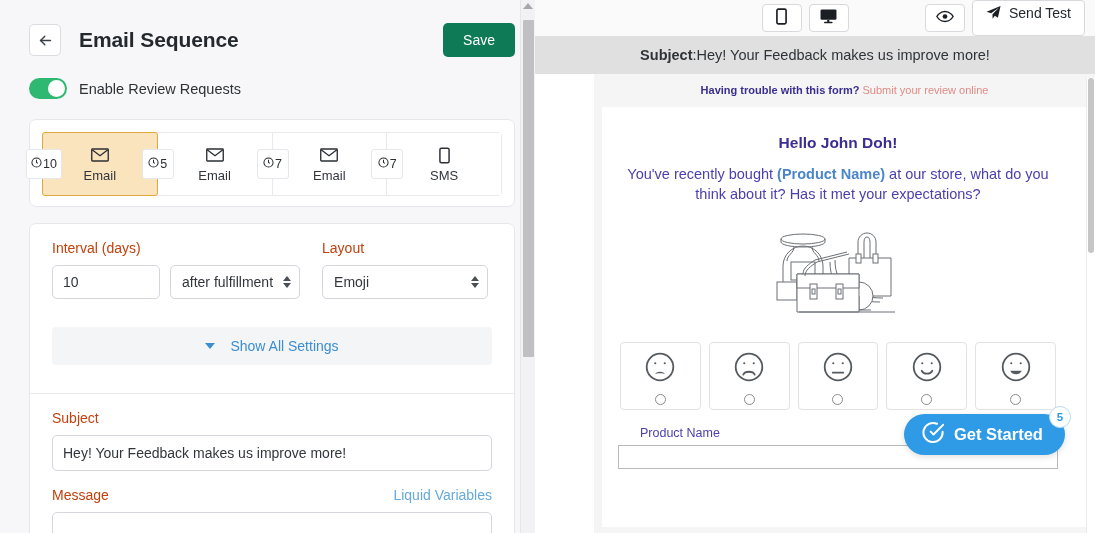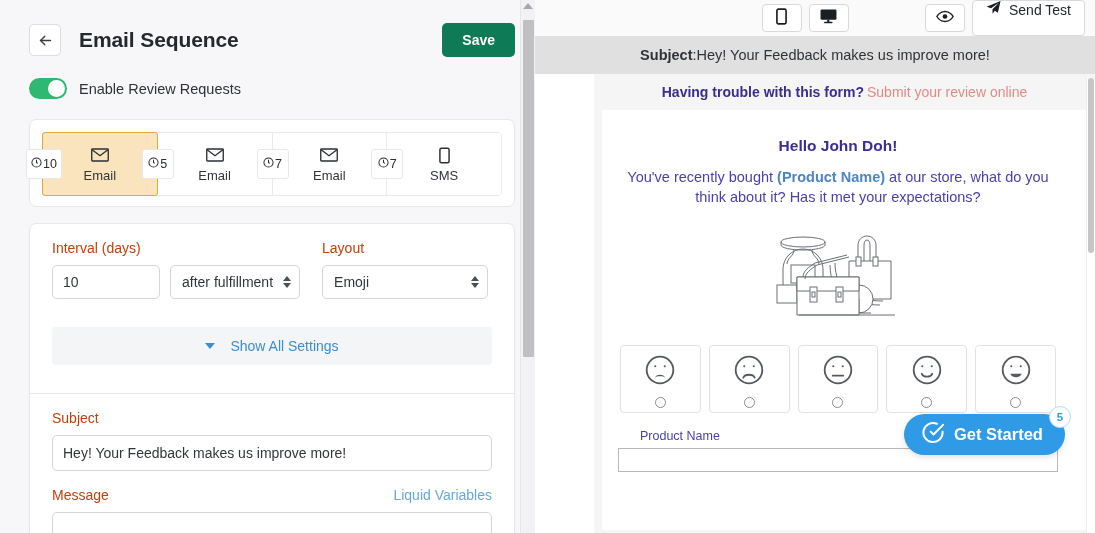--- a/index.html
+++ b/index.html
@@ -49,21 +49,21 @@
     letter-spacing: -0.1px;
     white-space: nowrap;
   }
   .save-btn {
     margin-left: auto;
     background: #0e7a56;
     color: #fff;
     border: none;
     border-radius: 5px;
     font-size: 14px;
-    font-weight: 700;
+    font-weight: 400;
     padding: 0 20px;
     height: 34px;
     line-height: 34px;
     cursor: pointer;
     font-family: "Liberation Sans", sans-serif;
   }
 
   .toggle-row {
     display: flex;
     align-items: center;
@@ -296,23 +296,23 @@
     display: flex; align-items: center; justify-content: center;
     cursor: pointer;
   }
   .icon-btn + .icon-btn { margin-left: 7px; }
   .hdr-gap { width: 76px; }
   .send-btn {
     height: 36px;
     border: 1px solid #d8d9dc;
     border-radius: 4px;
     background: #fff;
-    display: flex; align-items: flex-end;
+    display: flex; align-items: flex-start;
     gap: 8px;
-    padding: 17px 13px;
+    padding: 4px 13px;
     margin-left: 7px;
     cursor: pointer;
     font-size: 14px;
     color: #24292e;
     font-family: "Liberation Sans", sans-serif;
   }
 
   .subject-bar {
     height: 38px;
     background: #e0e0e0;
@@ -327,21 +327,21 @@
   .preview-body {
     position: relative;
     height: 459px;
     background: #f5f5f5;
     border-left: 59px solid #ffffff;
     overflow: hidden;
   }
   .trouble {
     text-align: center;
     padding-top: 11px;
-    font-size: 14px;
+    font-size: 11px;
     line-height: 1;
   }
   .trouble b { color: #3b2d8f; font-weight: 700; }
   .trouble span { color: #e08b85; margin-left: 3px; }
 
   .mail-card {
     margin: 11px 8px 0 8px;
     background: #fff;
     padding: 18px 29px 16px 16px;
     min-height: 420px;

